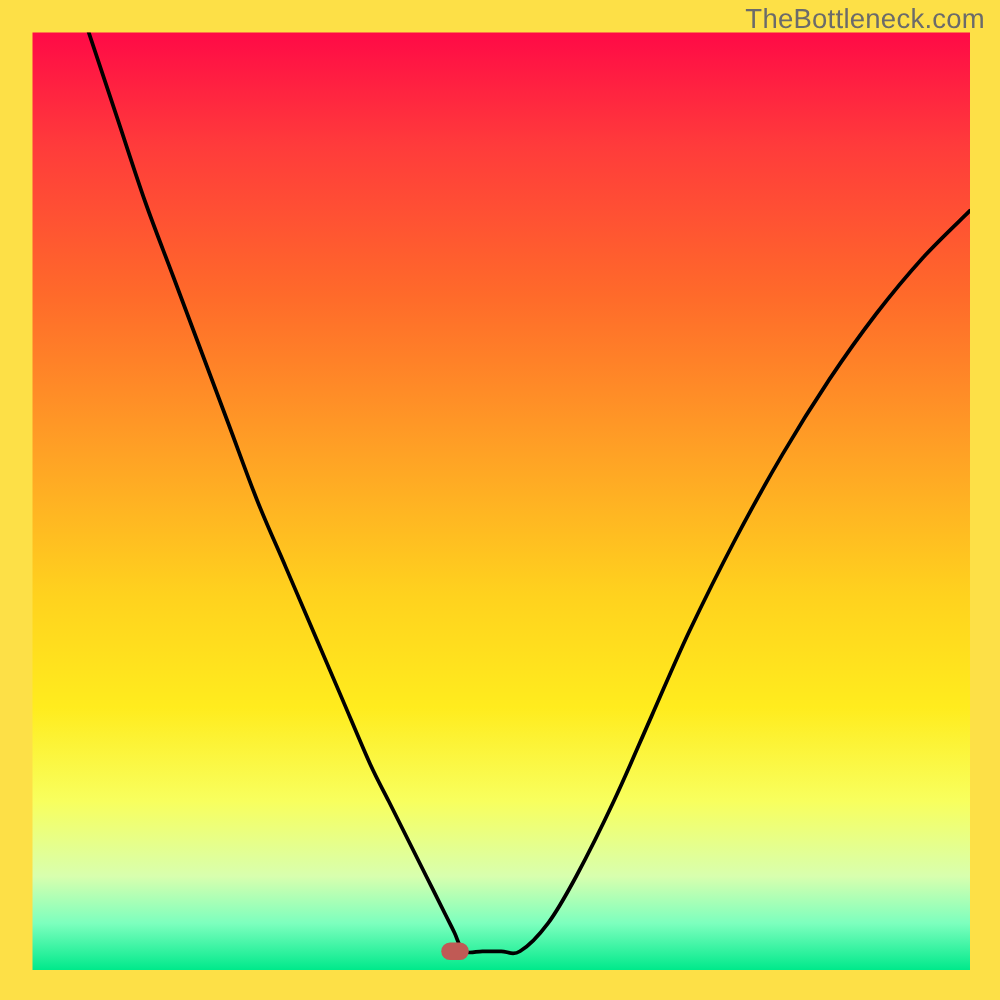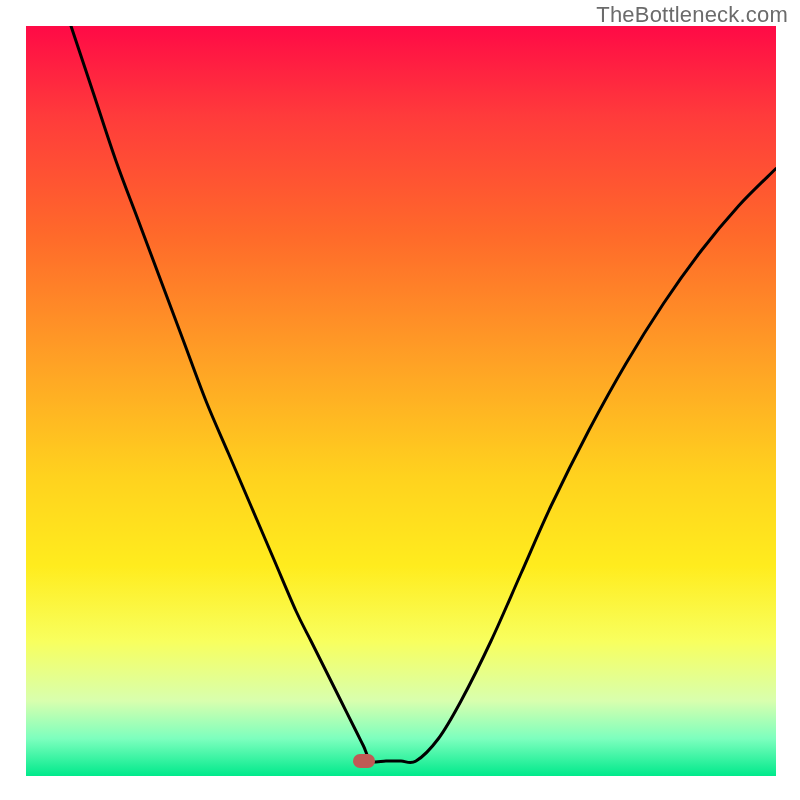--- a/index.html
+++ b/index.html
@@ -9,21 +9,21 @@
     height: 800px;
     background: #000000;
     overflow: hidden;
   }
   .frame {
     position: absolute;
     left: 0;
     top: 0;
     width: 800px;
     height: 800px;
-    background: #ffffff;
+    background: #fde047;
   }
   .plot-area {
     position: absolute;
     left: 26px;
     top: 26px;
     width: 750px;
     height: 750px;
     background: linear-gradient(to bottom,
       #ff0a46 0%,
       #ff3b3b 12%,

